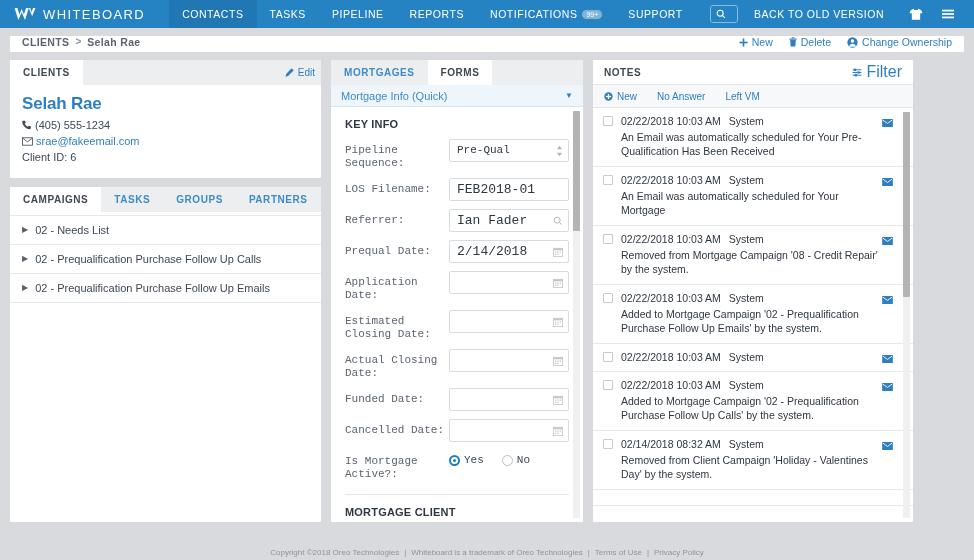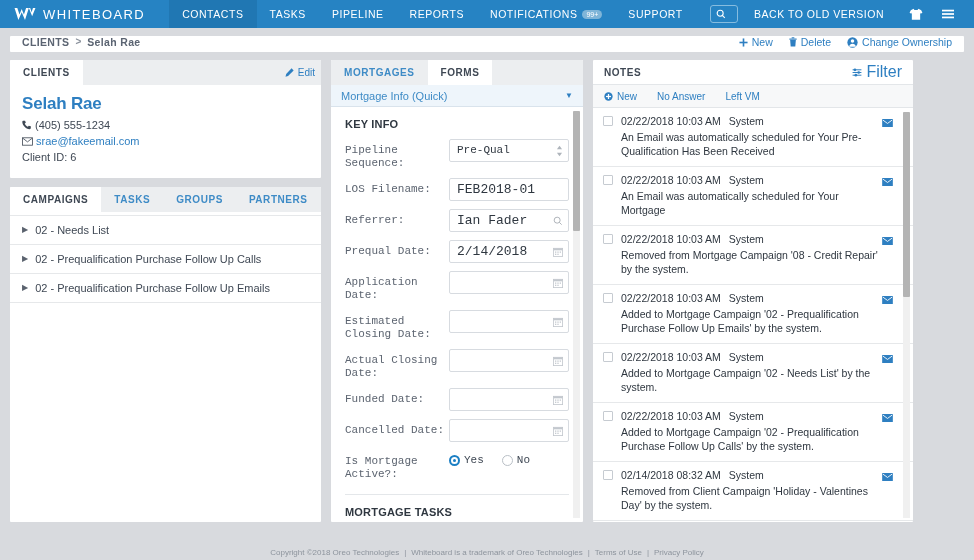--- a/index.html
+++ b/index.html
@@ -694,21 +694,21 @@
               <label class="radio">
                 <span class="rdot"></span>
                 <span>No</span>
               </label>
             </div>
           </div>
         </div>
 
         <div class="hrule"></div>
 
-        <div class="section-title">MORTGAGE TASKS</div>
+        <div class="section-title">MORTGAGE CLIENT</div>
 
         <div class="frow">
           <div class="flabel">Loan Purpose:</div>
           <div class="fctl">
             <div class="fselect">
               <span>Purchase</span>
             </div>
             <span class="fend">
               <svg width="7" height="12" viewBox="0 0 8 14">
                   <path d="M4 1 L7 5 L1 5 Z" fill="#aeb4bb"></path>
@@ -819,21 +819,20 @@
               </svg>
           </span>
         </div>
 
         <div class="note">
           <div class="note-top">
             <span class="note-cb"></span>
             <span class="note-date">02/22/2018 10:03 AM</span>
             <span class="note-author">System</span>
           </div>
-          <div class="note-body">Added to Mortgage Campaign '02 - Needs List' by the system.</div>
           <span class="note-env">
             <svg width="11" height="8" viewBox="0 0 12 9">
                 <rect x="0" y="0" width="12" height="9" fill="#2e7fc1"></rect>
                 <path d="M0.8 1.2 L6 5 L11.2 1.2" fill="none" stroke="#ffffff" stroke-width="1"></path>
               </svg>
           </span>
         </div>
 
         <div class="note">
           <div class="note-top">

